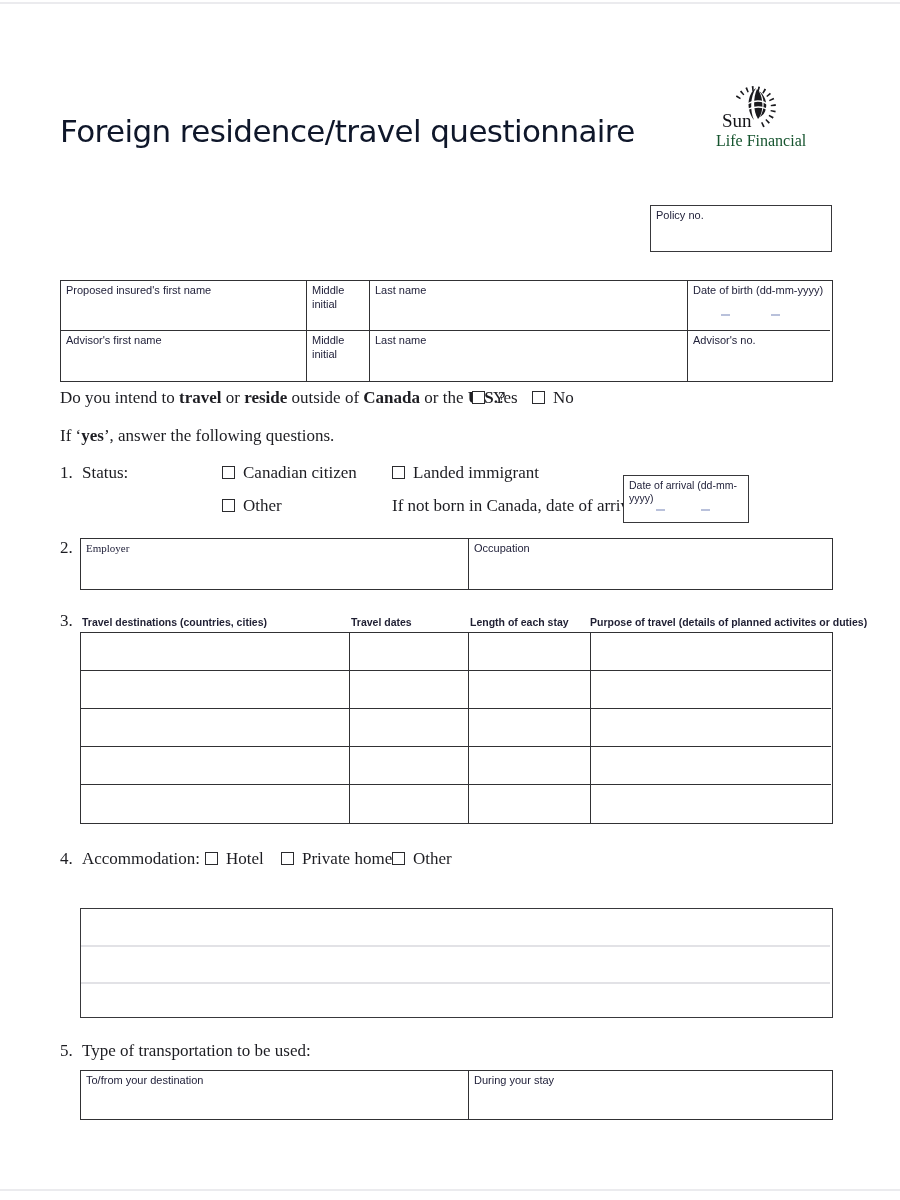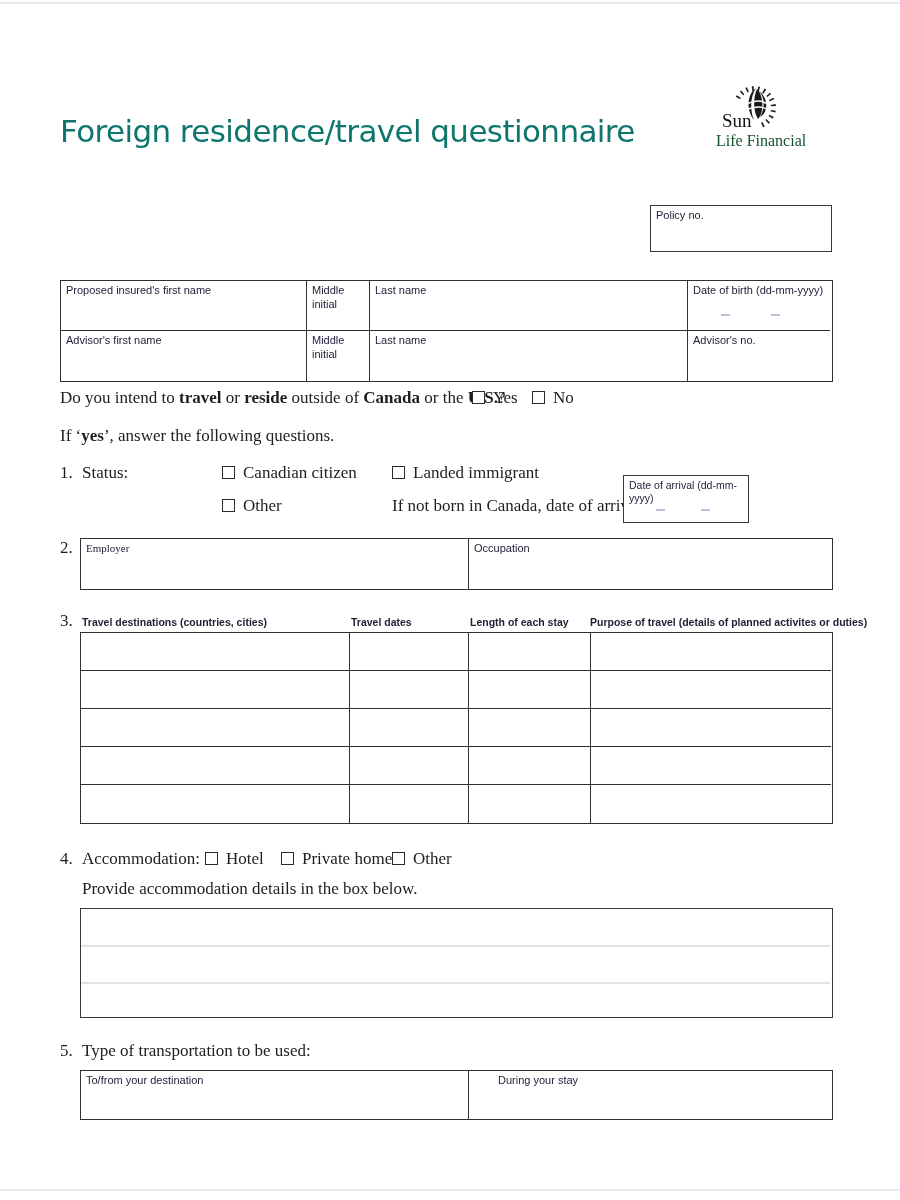--- a/index.html
+++ b/index.html
@@ -7,21 +7,21 @@
   .page {
     position:relative; width:900px; height:1200px; background:#ffffff;
     font-family:"Liberation Sans", sans-serif; overflow:hidden;
   }
   .abs { position:absolute; }
   .hairline { background:#ebebee; height:2px; }
 
   
   .title {
     font-family:"DejaVu Sans", sans-serif; font-size:31px; letter-spacing:-0.6px;
-    color:#0f766e; white-space:nowrap;
+    color:#0f172a; white-space:nowrap;
   }
   .logo-sun  { font-family:"Liberation Serif", serif; font-size:19px; color:#141418;margin-left:22px; }
   .logo-life { font-family:"Liberation Serif", serif; font-size:16px; color:#14532d; white-space:nowrap; }
 
   
   .serif { font-family:"Liberation Serif", serif; font-size:17px; color:#1d1d22; white-space:nowrap; }
   .serif b { font-weight:bold; }
 
   
   .fieldbox { border:1.6px solid #38383b; background:#fff; }
@@ -169,31 +169,30 @@
   </div>
 
   <span class="abs serif" style="left:60px; top:849px;">4.</span>
   <span class="abs serif" style="left:82px; top:849px;">Accommodation:</span>
   <span class="abs checkbox" style="left:205px; top:852px;"></span>
   <span class="abs serif" style="left:226px; top:849px;">Hotel</span>
   <span class="abs checkbox" style="left:281px; top:852px;"></span>
   <span class="abs serif" style="left:302px; top:849px;">Private home</span>
   <span class="abs checkbox" style="left:392px; top:852px;"></span>
   <span class="abs serif" style="left:413px; top:849px;">Other</span>
-  <span class="abs serif" style="left:82px; top:879px;">Provide accommodation details in the box below.</span>
 
   <div class="abs fieldbox" style="left:80px; top:908px; width:753px; height:110px;">
     <div class="abs lightline" style="left:0; top:36px; width:749px;"></div>
     <div class="abs lightline" style="left:0; top:73px; width:749px;"></div>
   </div>
 
   <span class="abs serif" style="left:60px; top:1041px;">5.</span>
   <span class="abs serif" style="left:82px; top:1041px;">Type of transportation to be used:</span>
 
-  <div class="abs grid-table" style="left:80px; top:1070px; width:753px; grid-template-columns:388px 361px; grid-template-rows:48px;gap:24px;">
+  <div class="abs grid-table" style="left:80px; top:1070px; width:753px; grid-template-columns:388px 361px; grid-template-rows:48px;">
     <div style="border-bottom:none;">
       <span class="cell-label">To/from your destination</span>
     </div>
     <div style="border-right:none; border-bottom:none;">
       <span class="cell-label">During your stay</span>
     </div>
   </div>
 
 </div>
 

